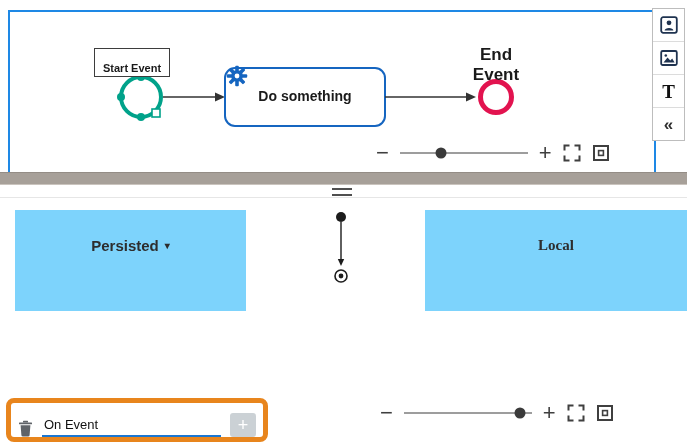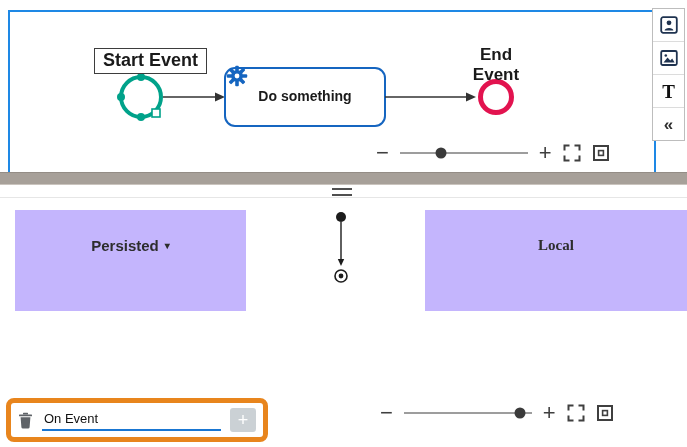--- a/index.html
+++ b/index.html
@@ -3,21 +3,21 @@
 <meta charset="utf-8">
 <style>
   html,body{margin:0;padding:0;}
   body{font-family:"Liberation Sans",sans-serif;background:#fff;}
   .screen{position:relative;width:687px;height:447px;background:#fff;overflow:hidden;}
 
   
   .top-panel{position:absolute;left:8px;top:10px;width:644px;height:161px;border:2px solid #1e88e5;background:#fff;}
   .diagram-svg{position:absolute;left:0;top:0;}
   .node-label{position:absolute;color:#1a1a1a;}
-  .start-label{left:84px;top:36px;border:1px solid #3d3d3d;background:#fff;padding:1px 8px 2px;font-size:18px;font-weight:700;}
+  .start-label{left:84px;top:36px;border:1px solid #3d3d3d;background:#fff;padding:13px 8px 2px;font-size:11px;font-weight:700;}
   .task-hit{left:215px;top:56px;width:160px;height:56px;display:flex;align-items:center;justify-content:center;font-size:14px;font-weight:600;}
   .end-label{left:446px;top:33px;width:80px;text-align:center;font-size:17px;font-weight:700;}
 
   
   .zoom-controls{position:absolute;display:flex;align-items:center;gap:11px;height:26px;}
   .zoom-top{left:366px;top:128px;}
   .zoom-bottom{left:380px;top:400px;}
   .zoom-btn{font-size:22px;color:#3f3f3f;line-height:22px;cursor:pointer;}
   .zoom-slider{position:relative;width:128px;height:14px;display:inline-block;}
   .zoom-track{position:absolute;left:0;right:0;top:6px;height:2px;background:#9d9d9d;}
@@ -30,27 +30,27 @@
   .tool-cell:last-child{border-bottom:none;}
   .text-tool-glyph{font-family:"Liberation Serif",serif;font-size:19px;font-weight:700;color:#101010;line-height:1;}
   .collapse-glyph{font-size:17px;font-weight:700;color:#2e2e2e;line-height:1;}
 
   
   .scroll-strip{position:absolute;left:0;top:172px;width:687px;height:13px;background:#a7a099;border-top:1px solid #948d86;border-bottom:1px solid #cac4be;box-sizing:border-box;}
   .splitter-handle{position:absolute;left:332px;top:188px;width:20px;height:8px;border-top:2px solid #4f4f4f;border-bottom:2px solid #4f4f4f;box-sizing:border-box;cursor:row-resize;}
   .split-line{position:absolute;left:0;top:197px;width:687px;height:1px;background:#e6e6e6;}
 
   
-  .zone-box{position:absolute;top:210px;height:101px;background:#c4b5fd;text-align:center;padding-top:27px;font-size:15px;font-weight:700;color:#2d2d2d;box-sizing:border-box;cursor:pointer;}
+  .zone-box{position:absolute;top:210px;height:101px;background:#7dd3fc;text-align:center;padding-top:27px;font-size:15px;font-weight:700;color:#2d2d2d;box-sizing:border-box;cursor:pointer;}
   .zone-persisted{left:15px;width:231px;}
   .zone-local{left:425px;width:262px;font-family:Liberation Serif, serif;}
   .zone-caret{font-size:10px;margin-left:6px;vertical-align:2px;color:#2d2d2d;}
   .connector-svg{position:absolute;left:328px;top:206px;}
 
-  .event-bar{position:absolute;left:6px;top:398px;width:262px;height:44px;border:5px solid #e8851d;border-radius:8px;background:#fff;display:flex;align-items:center;padding:0 7px;gap:9px;box-sizing:border-box;}
+  .event-bar{position:absolute;left:6px;top:398px;width:262px;height:44px;border:5px solid #e8851d;border-radius:8px;background:#fff;display:flex;align-items:flex-end;padding:0 7px;gap:9px;box-sizing:border-box;}
   .trash-btn{display:flex;border:none;background:none;padding:0;cursor:pointer;}
   .event-input{flex:1;min-width:0;border:none;border-bottom:2px solid #1976d2;font-family:inherit;font-size:13px;color:#111;padding:1px 2px 3px;outline:none;background:transparent;}
   .add-btn{width:26px;height:24px;flex:0 0 26px;background:#cbd1d5;color:#fff;border:none;border-radius:3px;font-size:18px;line-height:1;display:flex;align-items:center;justify-content:center;font-family:inherit;cursor:pointer;}
 </style>
 </head>
 <body>
 
 <div class="screen">
 
   <div class="top-panel">

